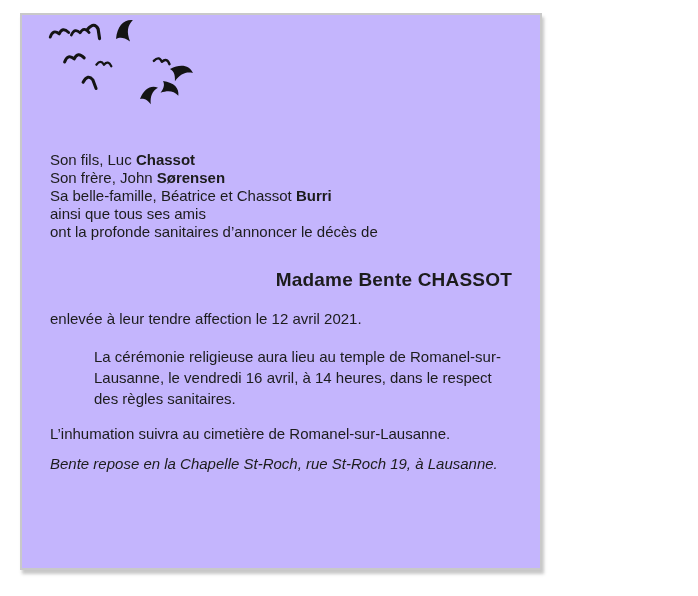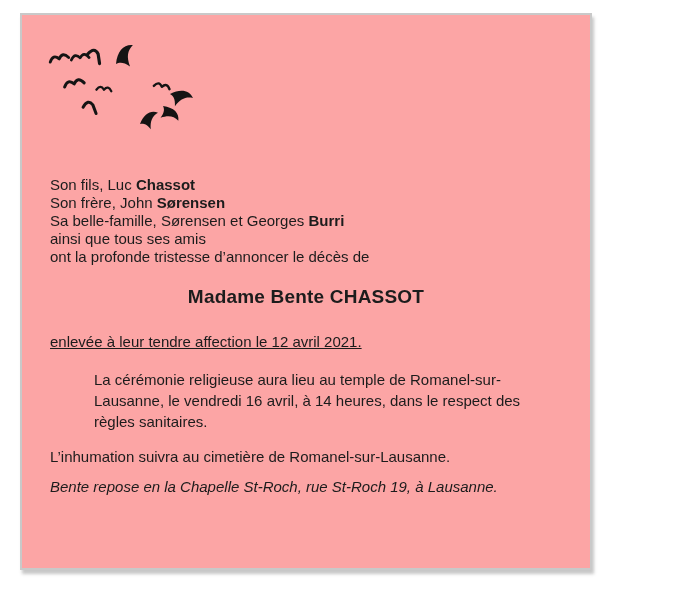--- a/index.html
+++ b/index.html
@@ -8,58 +8,58 @@
     width: 698px;
     height: 596px;
     background: #ffffff;
     font-family: "Liberation Sans", sans-serif;
     color: #1c1c1c;
   }
   .card {
     position: absolute;
     left: 20px;
     top: 13px;
-    width: 572px;
+    width: 522px;
     height: 557px;
     box-sizing: border-box;
-    background: #fca5a5;
+    background: #c4b5fd;
     border: 2px solid #c9c9c9;
     box-shadow: 2px 4px 3px rgba(130,130,130,0.45);
-    padding: 29px 28px 0 28px;
+    padding: 4px 28px 0 28px;
     overflow: hidden;
   }
   .birds-svg {
     display: block;
     width: 165px;
     height: 100px;
     margin-left: -4px;
   }
   .bird { stroke: #141414; fill: none; stroke-linecap: round; stroke-linejoin: round; }
   .bird-fill { fill: #141414; stroke: none; }
   .relatives {
     margin-top: 32px;
     font-size: 15px;
     line-height: 18px;
   }
   .relative-line { white-space: pre-wrap; }
   .relative-line b { font-weight: bold; }
   .deceased-name {
-    margin-top: 20px;
-    text-align: center;
+    margin-top: 28px;
+    text-align: right;
     font-size: 19px;
     font-weight: bold;
     letter-spacing: 0.2px;
   }
   .paragraph {
     font-size: 15px;
     line-height: 20px;
     margin: 0;
     max-width: 600px;
   }
-  .p-affection   { margin-top: 24px; text-decoration: underline; }
+  .p-affection   { margin-top: 18px; }
   .p-ceremonie   { margin-top: 17px; line-height: 21px; margin-left: 44px; }
   .p-inhumation  { margin-top: 15px; }
   .p-repose      { margin-top: 10px; font-style: italic; }
 </style>
 </head>
 <body>
 
 <div class="card">
 
   <svg class="birds-svg" viewBox="0 0 165 100" aria-hidden="true">
@@ -78,23 +78,23 @@
       <path d="M0 0 C6 -9 13 -11 19 -7 C13 -5 10 -1 9 7 C6 1 3 0 0 0 Z" transform="translate(70,20) rotate(-28) scale(1.25)"></path>
       <path d="M0 0 C6 -9 13 -11 19 -7 C13 -5 10 -1 9 7 C6 1 3 0 0 0 Z" transform="translate(124,50) rotate(30) scale(1.15)"></path>
       <path d="M0 0 C6 -9 13 -11 19 -7 C13 -5 10 -1 9 7 C6 1 3 0 0 0 Z" transform="translate(117,62) rotate(64) scale(1.05)"></path>
       <path d="M0 0 C6 -9 13 -11 19 -7 C13 -5 10 -1 9 7 C6 1 3 0 0 0 Z" transform="translate(94,80) rotate(-12) scale(1.05)"></path>
     </g>
   </svg>
 
   <div class="relatives">
     <div class="relative-line"><span>Son fils, Luc </span><b>Chassot</b></div>
     <div class="relative-line"><span>Son frère, John </span><b>Sørensen</b></div>
-    <div class="relative-line"><span>Sa belle-famille, Sørensen et Georges </span><b>Burri</b></div>
+    <div class="relative-line"><span>Sa belle-famille, Béatrice et Chassot </span><b>Burri</b></div>
     <div class="relative-line"><span>ainsi que tous ses amis</span><b></b></div>
-    <div class="relative-line"><span>ont la profonde tristesse d’annoncer le décès de</span><b></b></div>
+    <div class="relative-line"><span>ont la profonde sanitaires d’annoncer le décès de</span><b></b></div>
   </div>
 
   <div class="deceased-name">Madame Bente CHASSOT</div>
 
   <p class="paragraph p-affection">enlevée à leur tendre affection le 12 avril 2021.</p>
   <p class="paragraph p-ceremonie">La cérémonie religieuse aura lieu au temple de Romanel-sur-Lausanne, le vendredi 16 avril, à 14 heures, dans le respect des règles sanitaires.</p>
   <p class="paragraph p-inhumation">L’inhumation suivra au cimetière de Romanel-sur-Lausanne.</p>
   <p class="paragraph p-repose">Bente repose en la Chapelle St-Roch, rue St-Roch 19, à Lausanne.</p>
 
 </div>

